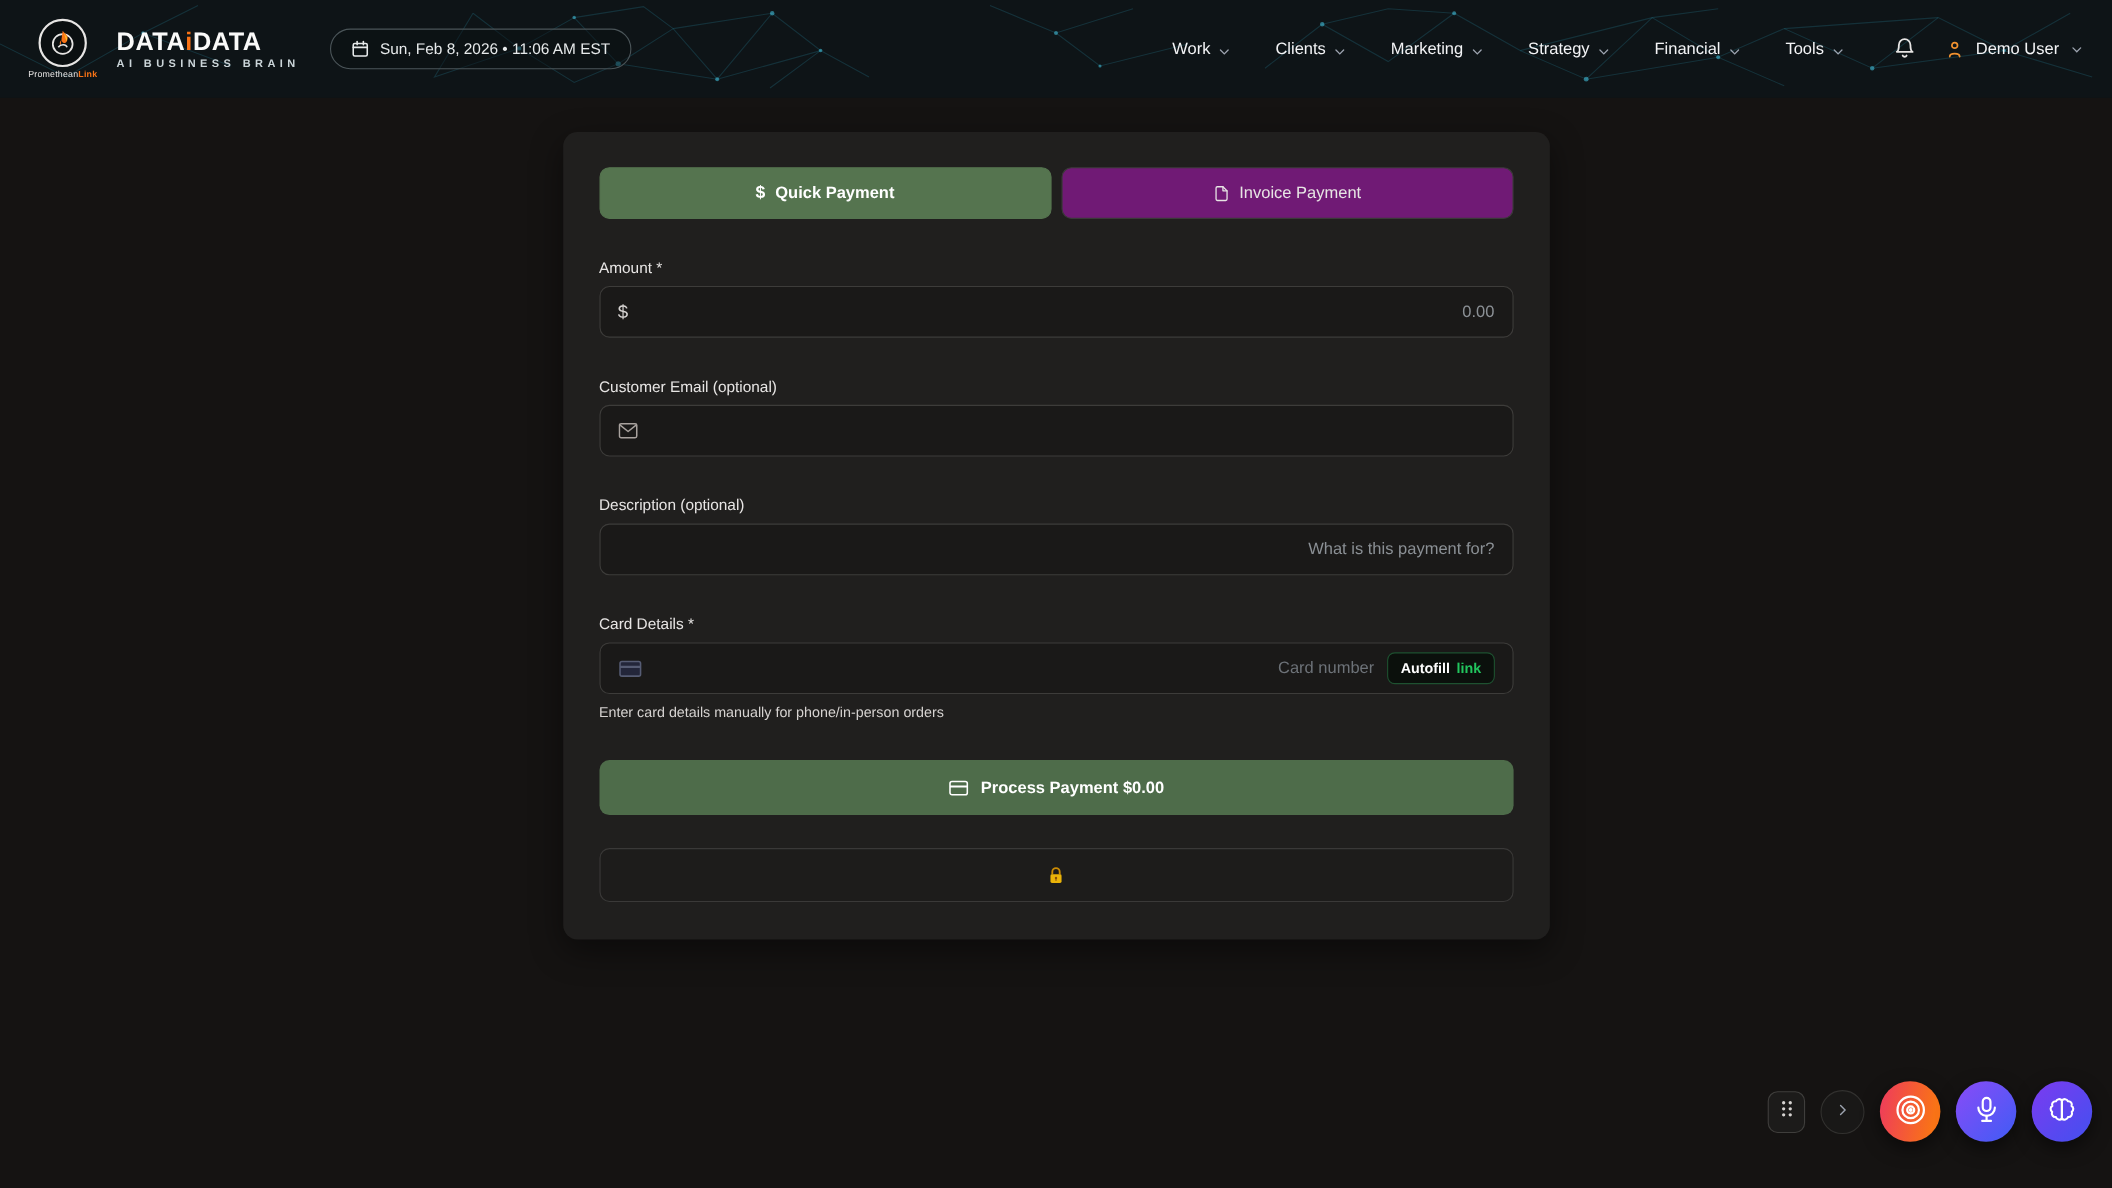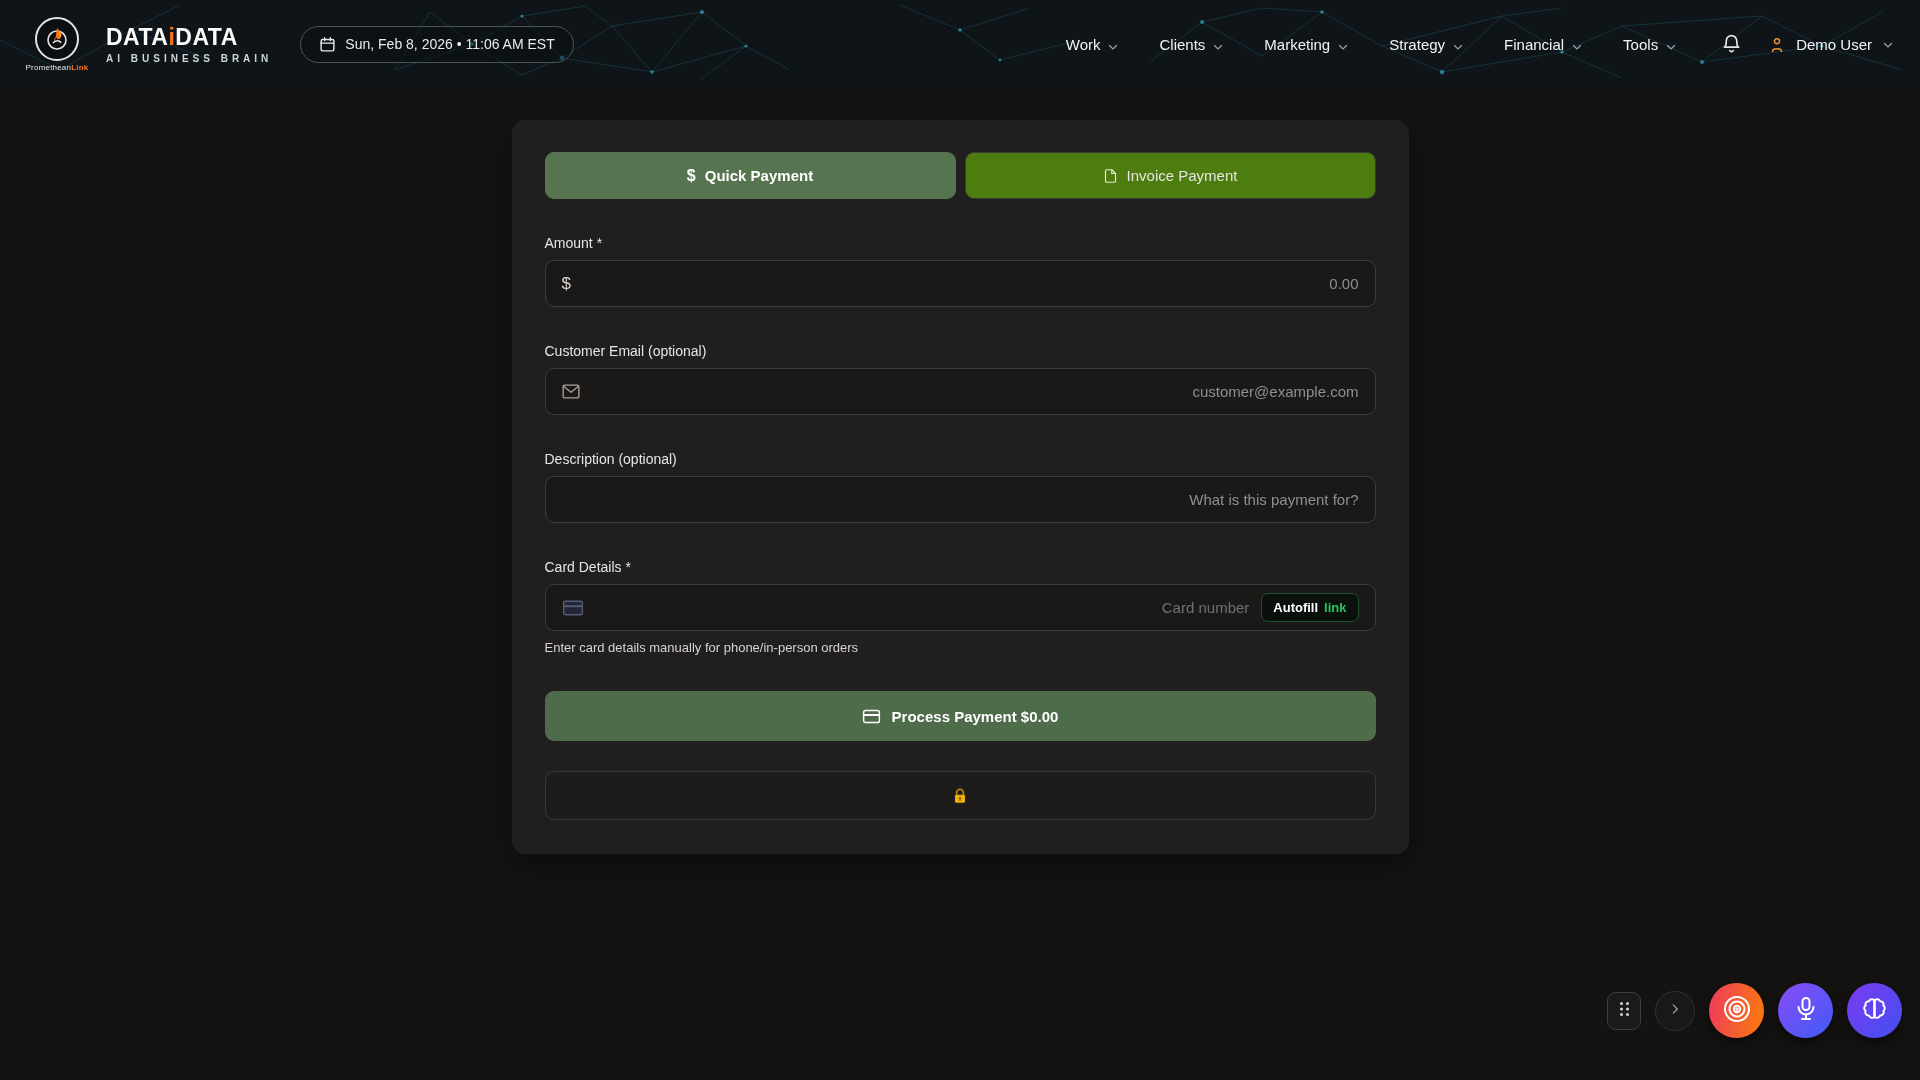--- a/index.html
+++ b/index.html
@@ -67,21 +67,21 @@
   .card-title-row .pos-icon { color:#6f9a68; display:flex; }
   .card-title { font-size:24px; font-weight:700; color:#f5f5f4; letter-spacing:.2px; }
 
   .tabs { display:flex; gap:9px; margin-bottom:36px; }
   .tab {
     flex:1; height:47px; border-radius:9px;
     display:flex; align-items:center; justify-content:center; gap:9px;
     font-size:15px; font-weight:600; font-family:inherit; cursor:pointer;
   }
   .tab-active { background:#55744f; border:1px solid #55744f; color:#ffffff; }
-  .tab-inactive { background:#4d7c0f; border:1px solid #3a3a38; color:#e7e5e4; font-weight:400; }
+  .tab-inactive { background:#701a75; border:1px solid #3a3a38; color:#e7e5e4; font-weight:400; }
   .tab .t-icon { display:flex; color:currentColor; }
   .dollar-glyph { font-size:16px; font-weight:600; }
 
   .field { margin-bottom:36px; }
   .field-label { display:block; font-size:14px; color:#e7e5e4; margin-bottom:9px; }
   .input-wrap {
     display:flex; align-items:center; gap:12px;
     height:47px; background:#1a1918;
     border:1px solid #3d3c3a; border-radius:9px;
     padding:0 16px;
@@ -317,21 +317,20 @@
 
     <div class="field">
       <label class="field-label">Customer Email (optional)</label>
       <div class="input-wrap">
         <span class="in-icon">
           <svg width="18" height="15" viewBox="0 0 24 20" fill="none" stroke="currentColor" stroke-width="1.8" stroke-linejoin="round">
             <rect x="1.5" y="1.5" width="21" height="17" rx="2"></rect>
               <polyline points="2 3 12 11 22 3"></polyline>
           </svg>
         </span>
-        <input type="text" placeholder="customer@example.com" style="">
       </div>
     </div>
 
     <div class="field">
       <label class="field-label">Description (optional)</label>
       <div class="input-wrap">
         <input type="text" placeholder="What is this payment for?" style="">
       </div>
     </div>
 

